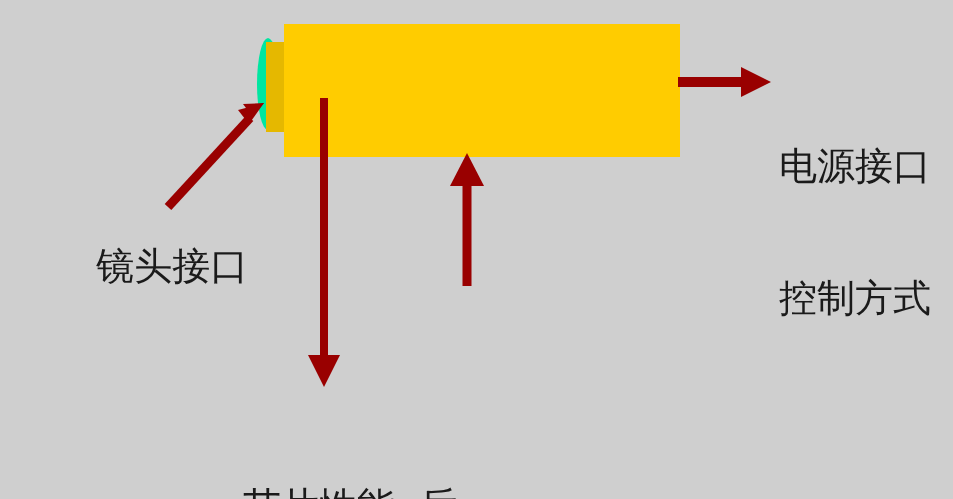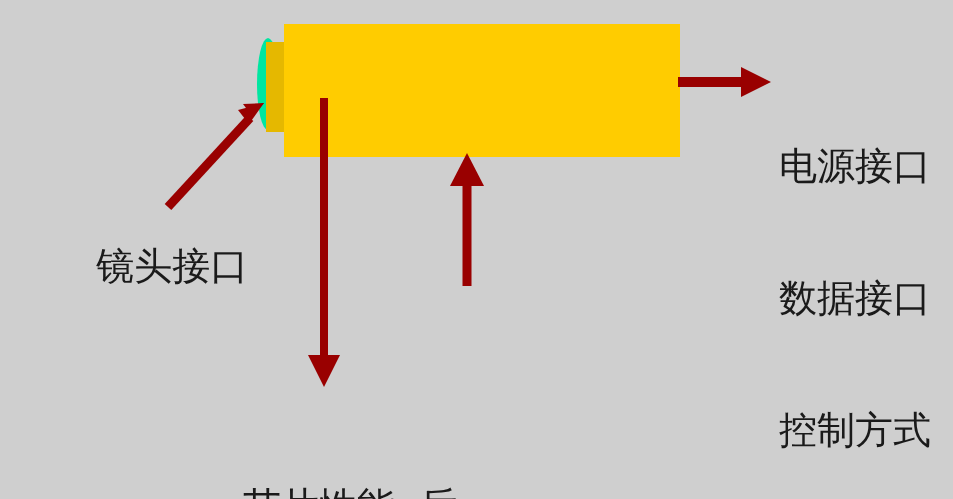--- a/index.html
+++ b/index.html
@@ -104,17 +104,16 @@
   </div>
 
   <div class="label" id="label-chip">
     <span class="line">芯片性能  后</span>
     
   </div>
 
 
   <div class="label" id="label-interfaces">
     <span class="line">电源接口</span>
-    <span class="line">数据接口</span>
     <span class="line">控制方式</span>
   </div>
 
 </div>
 
 </body></html>

